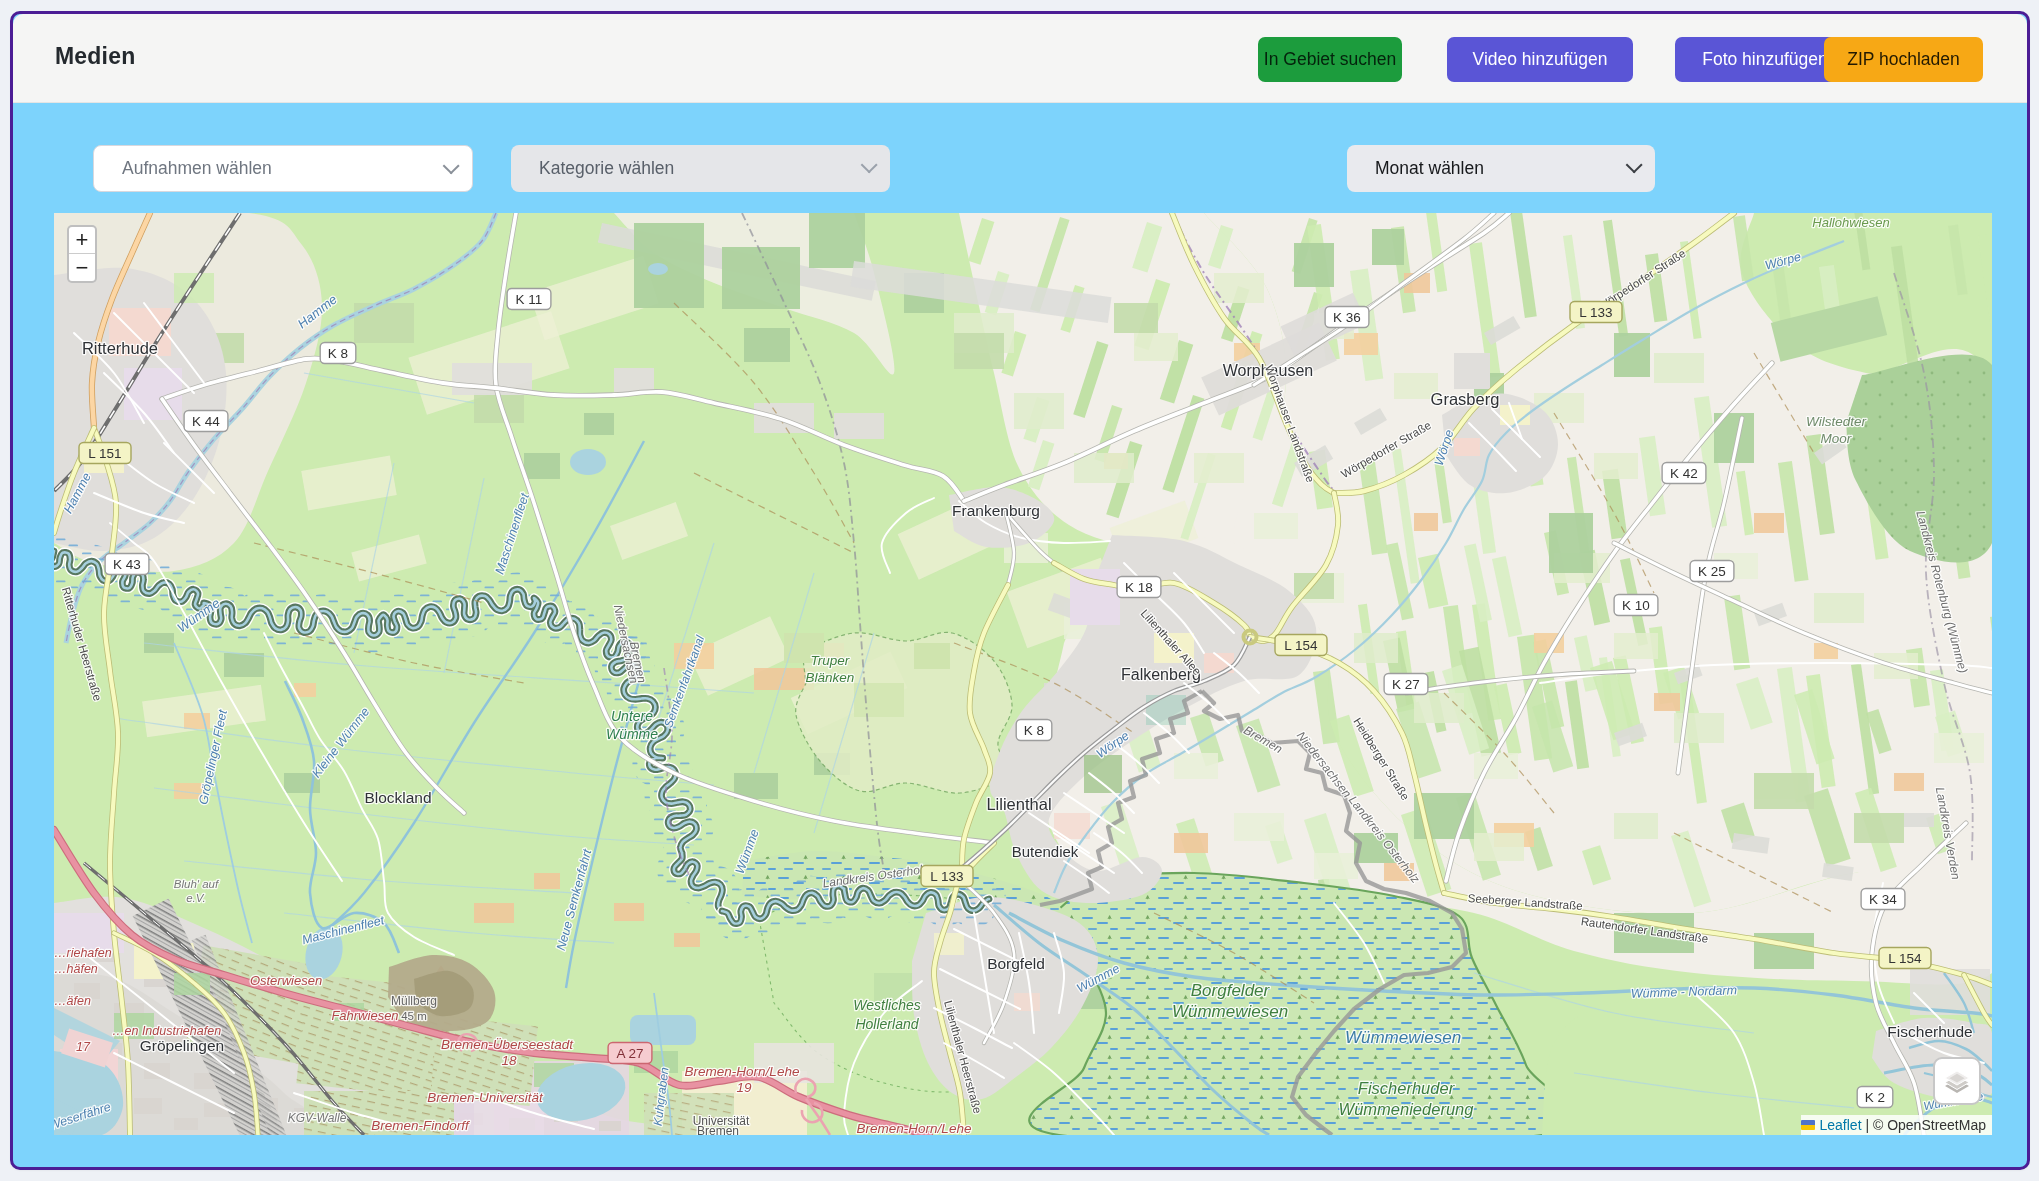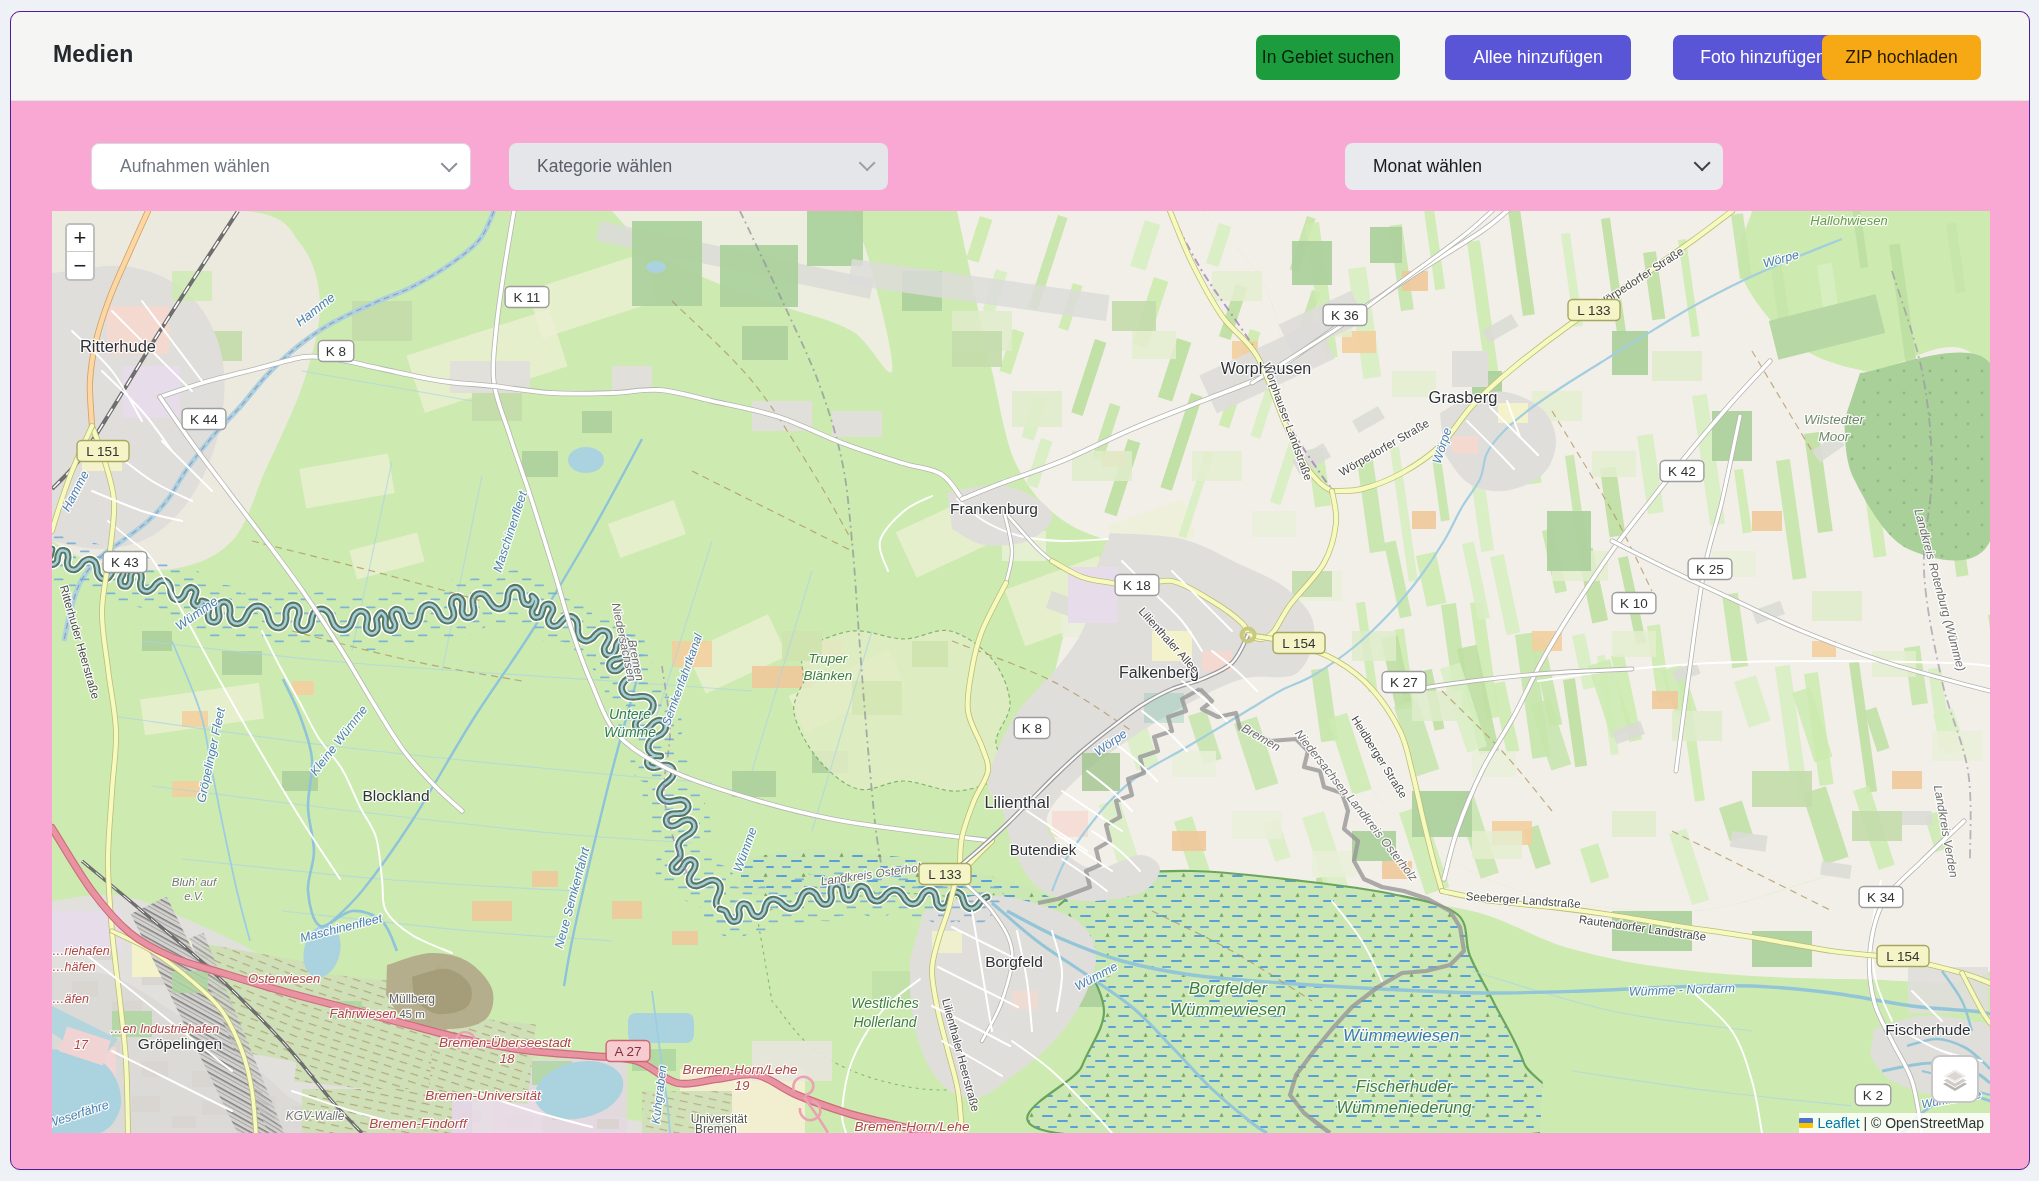--- a/index.html
+++ b/index.html
@@ -1,47 +1,47 @@
 <!DOCTYPE html>
 <html lang="de"><head><meta charset="utf-8"><title>Medien</title>
 <style>
 *{margin:0;padding:0;box-sizing:border-box}
 html,body{width:2039px;height:1181px;overflow:hidden;background:#eef1f6;font-family:"Liberation Sans",sans-serif}
-.card{position:absolute;left:10px;top:11px;width:2020px;height:1159px;background:#f9a8d4;border:1px solid #4c1d95;border-radius:10px;box-shadow:0 1px 2px rgba(0,0,0,.04)}
+.card{position:absolute;left:10px;top:11px;width:2020px;height:1159px;background:#7dd3fc;border:3px solid #4c1d95;border-radius:10px;box-shadow:0 1px 2px rgba(0,0,0,.04)}
 .hdr{position:absolute;left:0;top:0;width:100%;height:89px;background:#f5f5f4;border-bottom:1px solid #e5e5e4;border-radius:10px 10px 0 0}
 .title{position:absolute;left:42px;top:29px;font-size:23px;font-weight:600;color:#24292e;letter-spacing:.2px}
 .btn{position:absolute;top:23px;height:45px;border-radius:7px;font-size:17.5px;font-weight:500;display:flex;align-items:center;justify-content:center;white-space:nowrap}
 .b1{left:1245px;width:144px;background:#1c9c3d;color:#04230c}
 .b2{left:1434px;width:186px;background:#5a55d6;color:#fff}
 .b3{left:1662px;width:180px;background:#5a55d6;color:#fff}
 .b4{left:1811px;width:159px;background:#f7a815;color:#231a02}
 .sel{position:absolute;top:131px;height:47px;border-radius:8px;display:flex;align-items:center;padding:0 28px;font-size:17.5px}
 .sel .chev{position:absolute;right:17px;top:16px;width:12px;height:12px;border-right:2px solid currentColor;border-bottom:2px solid currentColor;transform:rotate(45deg) translateY(-3px)}
 .s1{left:80px;width:380px;background:#fff;border:1px solid #d8d8de;color:#6f7680}
 .s1 .chev{color:#8a9099}
 .s2{left:498px;width:379px;background:#e5e6e9;color:#585f69}
 .s2 .chev{color:#9aa1ab}
 .s3{left:916px;width:379px;background:#e9eaee;color:#17191c}
 .s3 .chev{color:#3c3f44}
-.s4{left:1334px;width:378px;background:#e9eaee;color:#17191c}
+.s4{left:1334px;width:308px;background:#e9eaee;color:#17191c}
 .s4 .chev{color:#3c3f44}
 .map{position:absolute;left:41px;top:199px;width:1938px;height:922px;overflow:hidden;background:#cdebb0}
 .zoomctl{position:absolute;left:13px;top:12px;width:30px;background:#fff;border:2px solid rgba(0,0,0,.25);border-radius:5px;z-index:20}
 .zoomctl div{width:26px;height:27px;display:flex;align-items:center;justify-content:center;font-size:22px;font-weight:500;color:#222}
 .zoomctl div:first-child{border-bottom:1px solid #ccc}
 .layers{position:absolute;left:1879px;top:844px;width:48px;height:48px;background:#fff;border:2px solid rgba(0,0,0,.22);border-radius:9px;z-index:20;display:flex;align-items:center;justify-content:center}
 .attrib{position:absolute;right:0;bottom:0;height:20px;background:rgba(255,255,255,.82);z-index:21;display:flex;align-items:center;padding:0 6px 0 0;font-size:14px;color:#333}
 .attrib a{color:#0078a8;text-decoration:none}
 .flag{display:inline-block;width:14px;height:10px;margin-right:4px;background:linear-gradient(#4e73c9 0 50%,#f7c600 50% 100%);border-radius:1px}
 </style></head><body>
 <div class="card">
  <div class="hdr">
   <div class="title">Medien</div>
   <div class="btn b1">In Gebiet suchen</div>
-  <div class="btn b2">Allee hinzufügen</div>
+  <div class="btn b2">Video hinzufügen</div>
   <div class="btn b3">Foto hinzufügen</div>
   <div class="btn b4">ZIP hochladen</div>
  </div>
  <div class="sel s1">Aufnahmen wählen<span class="chev"></span></div>
  <div class="sel s2">Kategorie wählen<span class="chev"></span></div>
  <div class="sel s4">Monat wählen<span class="chev"></span></div>
  <div class="map">
 <svg width="1938" height="922" viewBox="0 0 1938 922" style="position:absolute;left:0;top:0">
         <defs>
 <pattern id="marsh" width="38" height="20" patternUnits="userSpaceOnUse">

